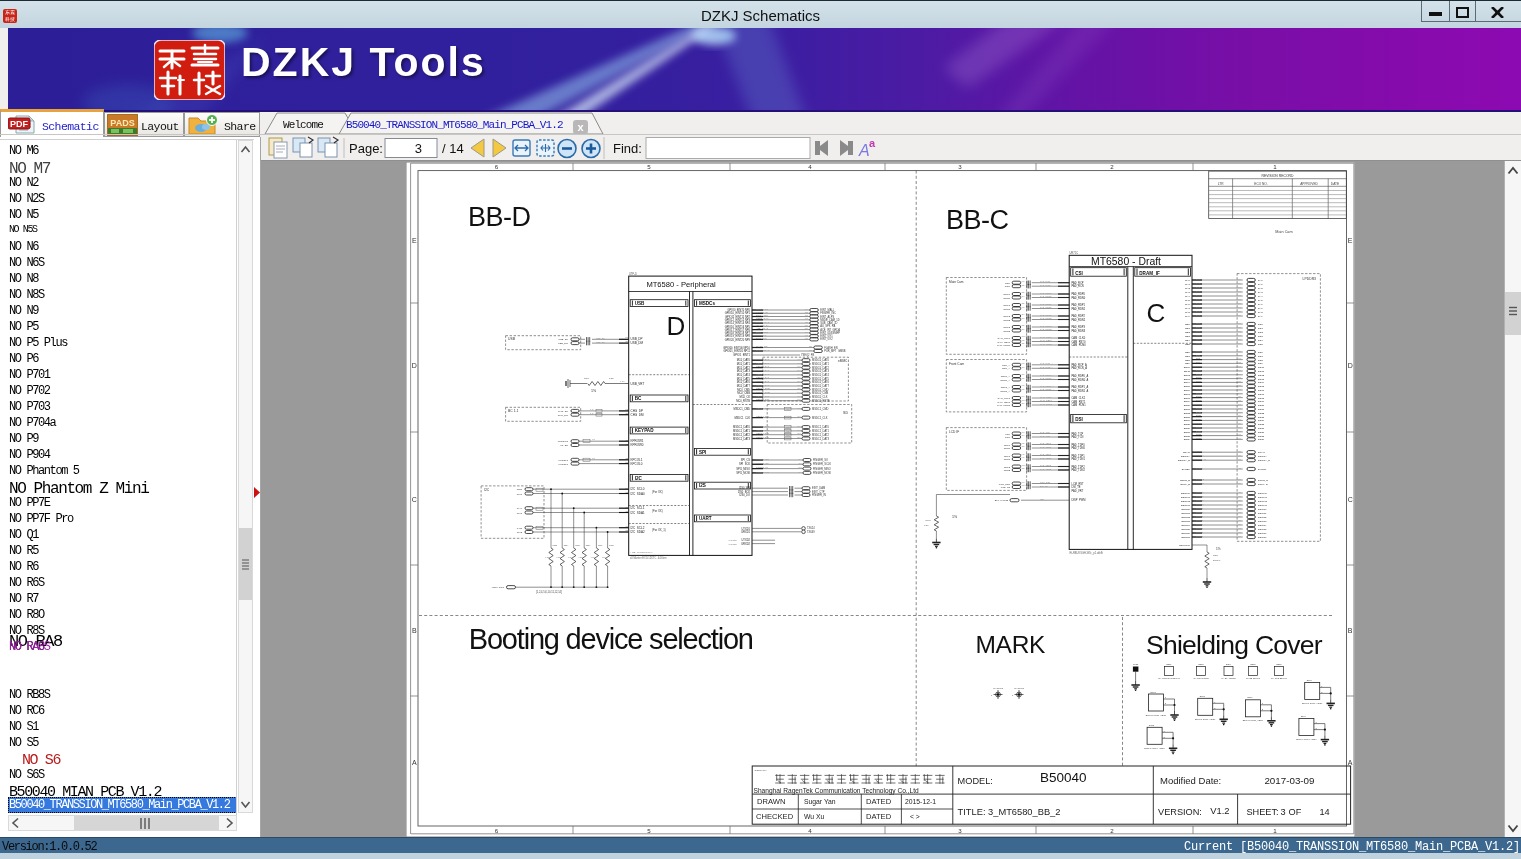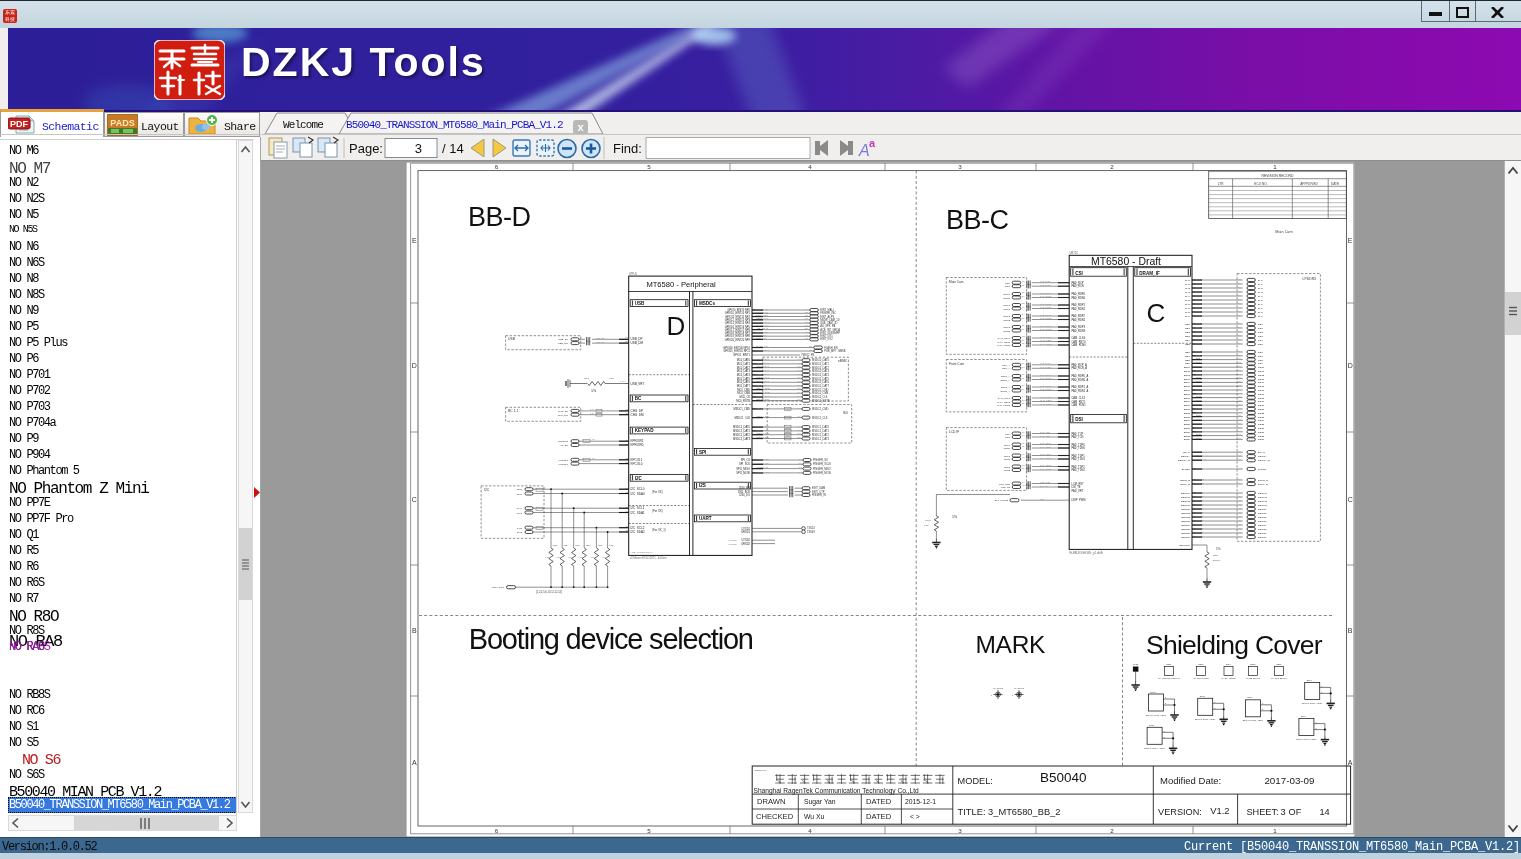--- a/index.html
+++ b/index.html
@@ -1,19 +1,20 @@
 <!DOCTYPE html>
 <html><head><meta charset="utf-8"><style>
 *{margin:0;padding:0;box-sizing:border-box}
 body{width:1521px;height:859px;position:relative;overflow:hidden;font-family:"Liberation Sans",sans-serif;background:#f0efee}
 .abs{position:absolute}
 .mono{font-family:"Liberation Mono",monospace}
 </style></head><body>
 <div class="abs" style="left:0;top:0;width:1521px;height:28px;background:linear-gradient(#d4e2ea,#c3d5df);border-top:1px solid #1d2a33">
 <div class="abs" style="left:3px;top:8px;width:14px;height:14px;background:#c92418;border-radius:2px;color:#fff;font-size:5px;line-height:7px;text-align:center">东震<br>科技</div>
+<div class="abs" style="left:0;right:0;top:6px;text-align:center;font-size:15px;color:#111">DZKJ Schematics</div>
 <div class="abs" style="left:1421px;top:0;width:100px;height:21px;border-left:1px solid #5a6b77;border-bottom:1px solid #5a6b77"></div>
 <div class="abs" style="left:1449px;top:0;width:1px;height:21px;background:#5a6b77"></div>
 <div class="abs" style="left:1475px;top:0;width:1px;height:21px;background:#5a6b77"></div>
 <div class="abs" style="left:1429px;top:11px;width:13px;height:4px;background:#111"></div>
 <div class="abs" style="left:1456px;top:6px;width:13px;height:11px;border:2.5px solid #111"></div>
 <svg class="abs" style="left:1491px;top:6px" width="13" height="11" viewBox="0 0 13 11">
       <path d="M1 0 L6.5 4 L12 0 L8.5 5.5 L12 11 L6.5 7 L1 11 L4.5 5.5 Z" fill="#111"></path>
       <path d="M1 0 L12 11 M12 0 L1 11" stroke="#111" stroke-width="2.6"></path>
     </svg>
 </div>
@@ -172,21 +173,21 @@
 <div class="abs mono" style="left:9px;top:448px;font-size:12px;letter-spacing:-1.4px;color:#000;white-space:nowrap">NO P904</div>
 <div class="abs mono" style="left:9px;top:464px;font-size:12px;letter-spacing:-1.4px;color:#000;white-space:nowrap">NO Phantom 5</div>
 <div class="abs mono" style="left:9px;top:480px;font-size:16px;letter-spacing:-1.4px;color:#000;white-space:nowrap">NO Phantom Z Mini</div>
 <div class="abs mono" style="left:9px;top:496px;font-size:12px;letter-spacing:-1.4px;color:#000;white-space:nowrap">NO PP7E</div>
 <div class="abs mono" style="left:9px;top:512px;font-size:12px;letter-spacing:-1.4px;color:#000;white-space:nowrap">NO PP7F Pro</div>
 <div class="abs mono" style="left:9px;top:528px;font-size:12px;letter-spacing:-1.4px;color:#000;white-space:nowrap">NO Q1</div>
 <div class="abs mono" style="left:9px;top:544px;font-size:12px;letter-spacing:-1.4px;color:#000;white-space:nowrap">NO R5</div>
 <div class="abs mono" style="left:9px;top:560px;font-size:12px;letter-spacing:-1.4px;color:#000;white-space:nowrap">NO R6</div>
 <div class="abs mono" style="left:9px;top:576px;font-size:12px;letter-spacing:-1.4px;color:#000;white-space:nowrap">NO R6S</div>
 <div class="abs mono" style="left:9px;top:592px;font-size:12px;letter-spacing:-1.4px;color:#000;white-space:nowrap">NO R7</div>
-<div class="abs mono" style="left:9px;top:608px;font-size:16px;letter-spacing:-1.4px;color:#000;white-space:nowrap">NO R8O</div>
+<div class="abs mono" style="left:9px;top:608px;font-size:12px;letter-spacing:-1.4px;color:#000;white-space:nowrap">NO R8O</div>
 <div class="abs mono" style="left:9px;top:624px;font-size:12px;letter-spacing:-1.4px;color:#000;white-space:nowrap">NO R8S</div>
 <div class="abs mono" style="left:9px;top:640px;font-size:12px;letter-spacing:-1.4px;color:#000;white-space:nowrap">NO RA6</div>
 <div class="abs mono" style="left:9px;top:632px;font-size:17px;letter-spacing:-1.4px;color:#000;white-space:nowrap">NO RA8</div>
 <div class="abs mono" style="left:9px;top:640px;font-size:12px;letter-spacing:-1.4px;color:#a21caf;white-space:nowrap">NO RA8S</div>
 <div class="abs mono" style="left:9px;top:688px;font-size:12px;letter-spacing:-1.4px;color:#000;white-space:nowrap">NO RB8S</div>
 <div class="abs mono" style="left:9px;top:704px;font-size:12px;letter-spacing:-1.4px;color:#000;white-space:nowrap">NO RC6</div>
 <div class="abs mono" style="left:9px;top:720px;font-size:12px;letter-spacing:-1.4px;color:#000;white-space:nowrap">NO S1</div>
 <div class="abs mono" style="left:9px;top:736px;font-size:12px;letter-spacing:-1.4px;color:#000;white-space:nowrap">NO S5</div>
 <div class="abs mono" style="left:22px;top:752px;font-size:15px;letter-spacing:-1.4px;color:#b91c1c;white-space:nowrap">NO S6</div>
 <div class="abs mono" style="left:9px;top:768px;font-size:12px;letter-spacing:-1.4px;color:#000;white-space:nowrap">NO S6S</div>

